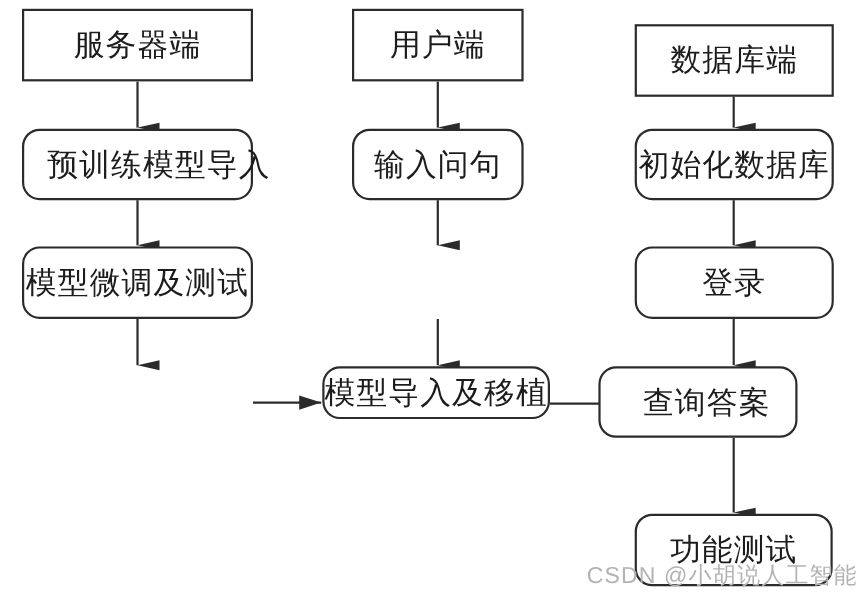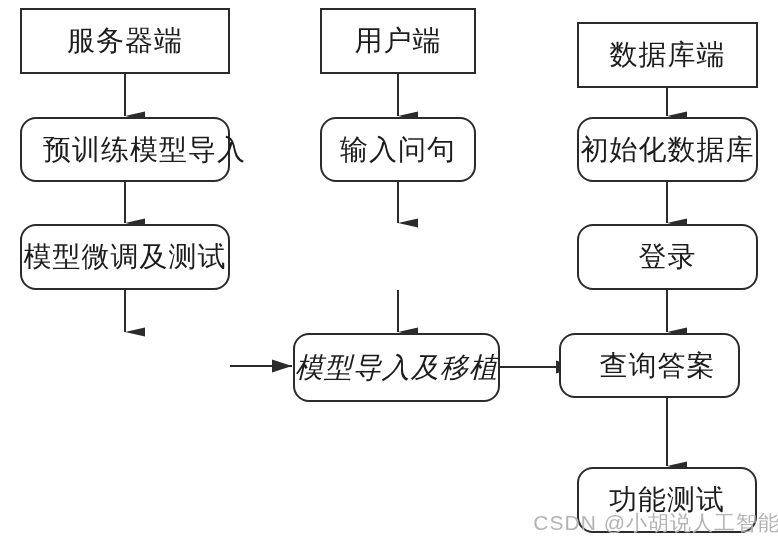--- a/index.html
+++ b/index.html
@@ -34,26 +34,26 @@
   }
   
   .n-server    { left: 20px;  top: 8px;   width: 210px; height: 66px; }
   .n-pretrain  { left: 20px;  top: 117px; width: 210px; height: 65px; padding-left: 39px; }
   .n-finetune  { left: 20px;  top: 224px; width: 210px; height: 66px; }
   .n-save      { left: 20px;  top: 333px; width: 210px; height: 65px; }
   
   .n-user      { left: 320px; top: 8px;   width: 156px; height: 66px; }
   .n-input     { left: 320px; top: 117px; width: 156px; height: 65px; }
   .n-parse     { left: 320px; top: 224px; width: 156px; height: 66px; }
-  .n-import    { left: 293px; top: 333px; width: 207px; height: 69px; font-style: italic; }
+  .n-import    { left: 293px; top: 333px; width: 207px; height: 48px; }
   
   .n-database  { left: 577px; top: 22px;   width: 181px; height: 66px; }
   .n-init      { left: 577px; top: 117px; width: 181px; height: 65px; }
   .n-login     { left: 577px; top: 224px; width: 181px; height: 66px; }
-  .n-query     { left: 559px; top: 333px; width: 181px; height: 65px; padding-left: 16px; }
+  .n-query     { left: 544px; top: 333px; width: 181px; height: 65px; padding-left: 16px; }
   .n-functest  { left: 577px; top: 467px; width: 180px; height: 66px; }
 
   #arrow-layer {
     position: absolute;
     left: 0;
     top: 0;
     width: 778px;
     height: 542px;
     z-index: 1;
   }

